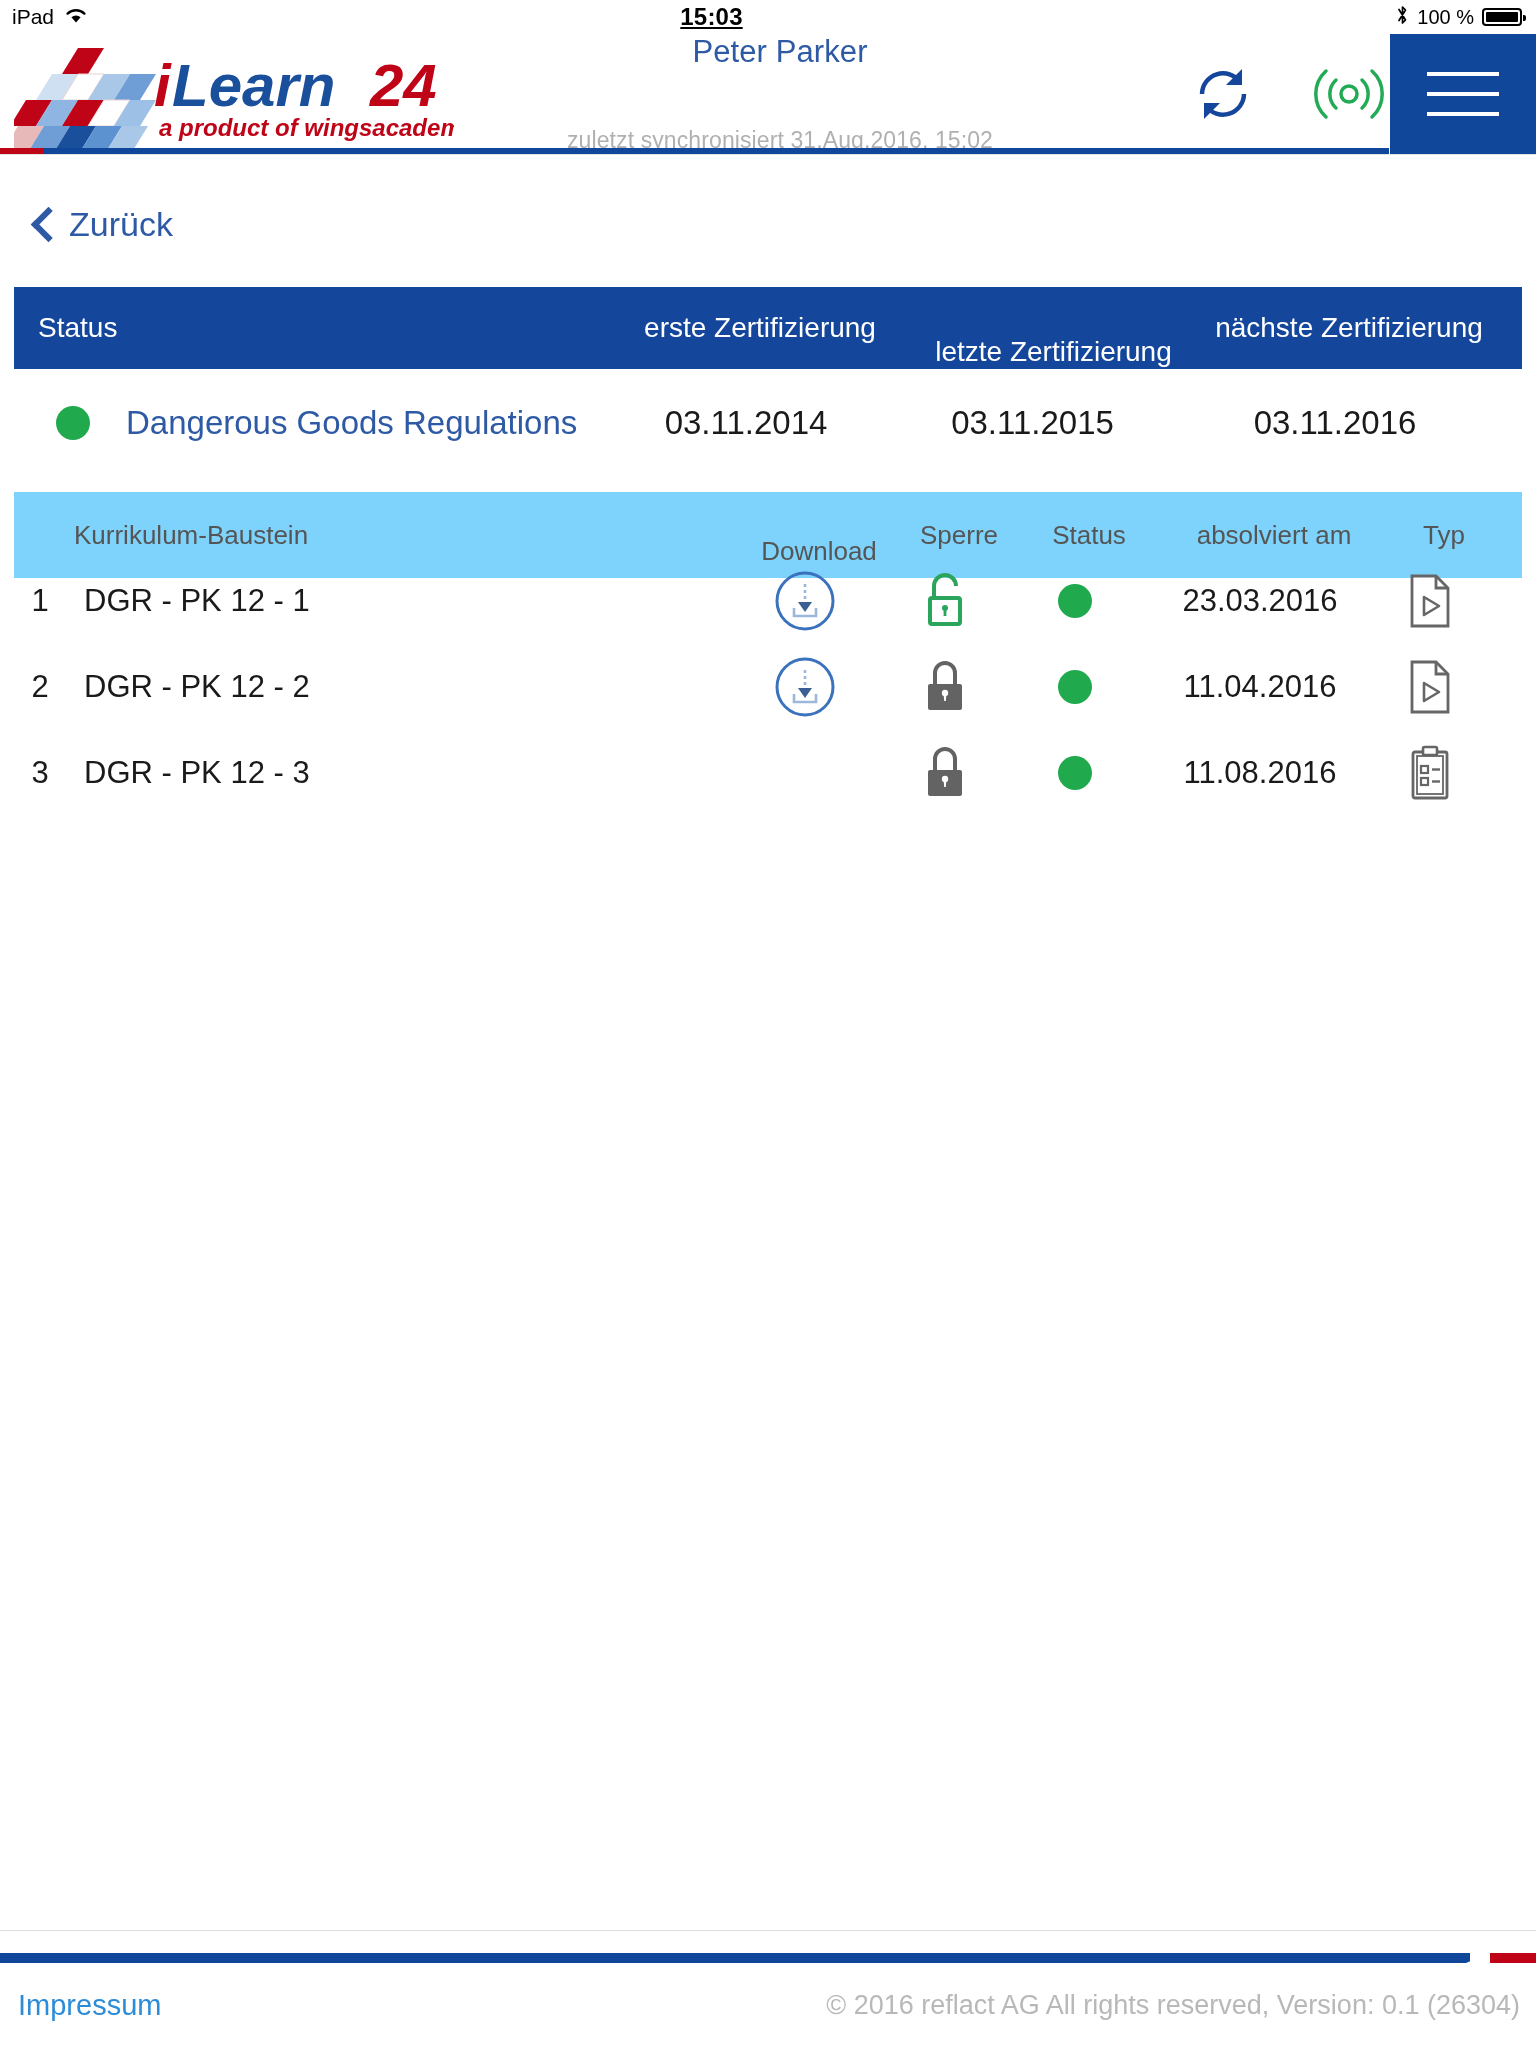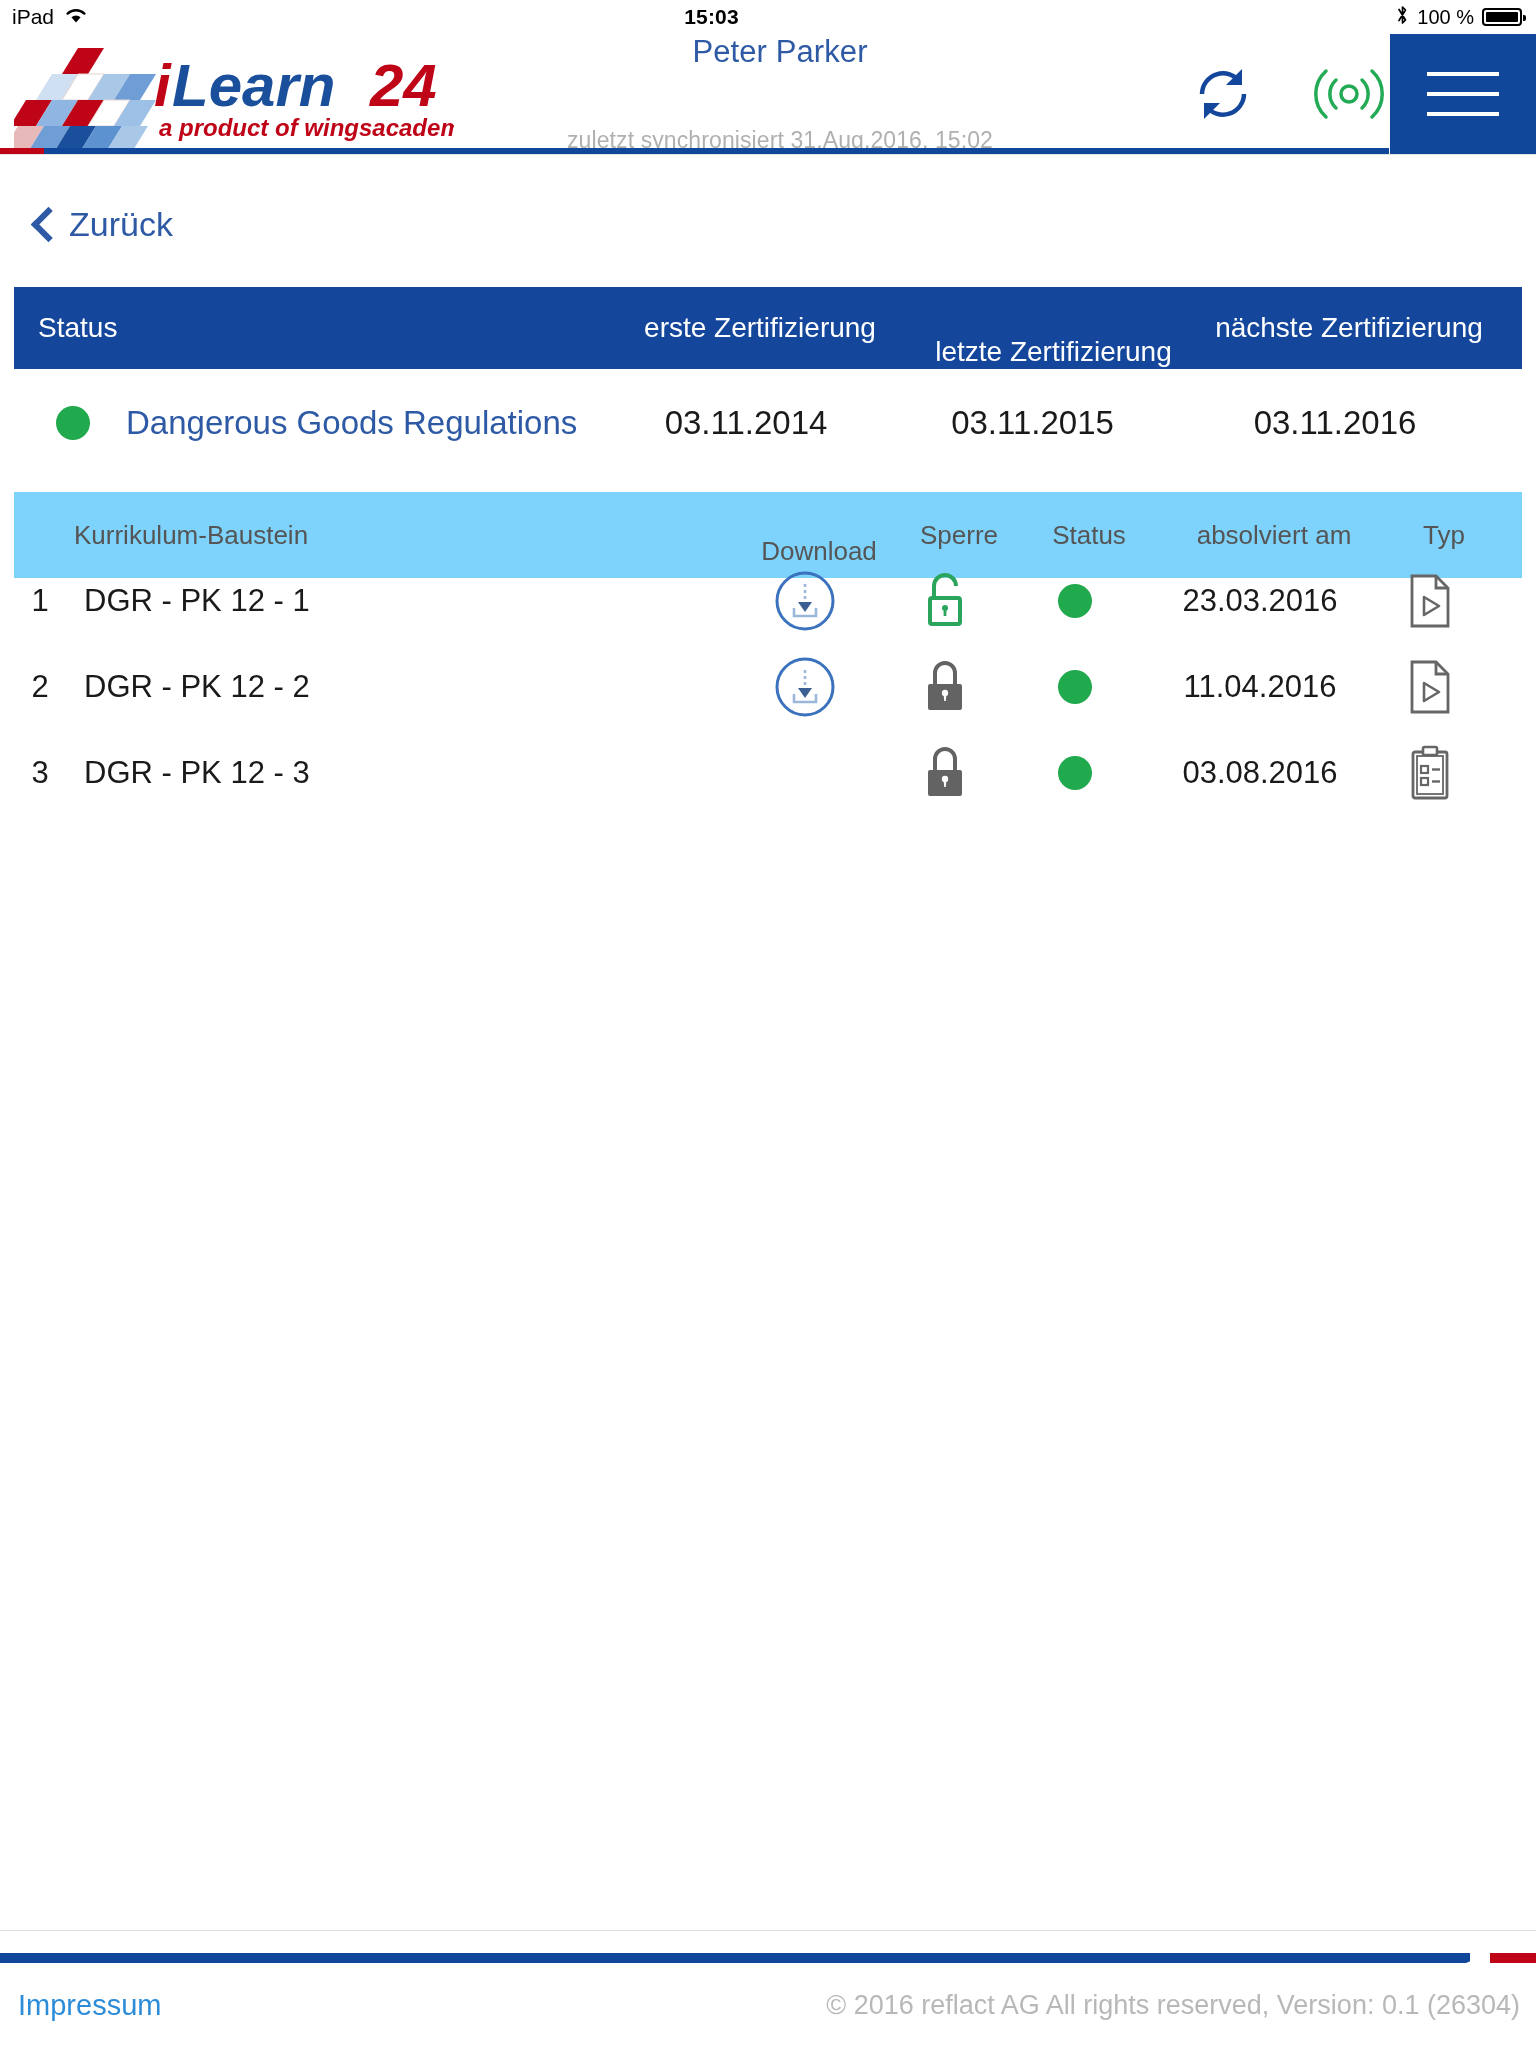--- a/index.html
+++ b/index.html
@@ -34,22 +34,23 @@
     left: 12px; top: 0;
     height: 34px;
     display: flex; align-items: center; gap: 9px;
   }
   .sb-center {
     position: absolute;
     left: 0; top: 0;
     width: 1423px; height: 34px;
     display: flex; align-items: center; justify-content: center;
     font-weight: bold;
-    font-size: 21px;
+    font-size: 24px;
     letter-spacing: .2px;
+    text-decoration: underline;
   }
   .sb-right {
     position: absolute;
     right: 14px; top: 0;
     height: 34px;
     display: flex; align-items: center; gap: 8px;
     font-size: 20px;
   }
   .battery {
     width: 40px; height: 18px;
@@ -557,21 +558,21 @@
         <svg width="46" height="58" viewBox="0 0 46 58">
           <path d="M13 26 L13 15 A10 10 0 0 1 33 15 L33 26" stroke="#636363" stroke-width="4" fill="none"></path>
           <rect x="6" y="26" width="34" height="26" rx="2" fill="#636363"></rect>
           <circle cx="23" cy="35" r="3.2" fill="#fff"></circle>
           <polygon points="21.5,35 24.5,35 23.8,43 22.2,43" fill="#fff"></polygon>
         </svg>
       </span>
       <span class="cell c-st">
         <i class="dot-green"></i>
       </span>
-      <span class="cell c-date">03.08.2016</span>
+      <span class="cell c-date">11.08.2016</span>
       <span class="cell c-typ">
         <svg width="46" height="56" viewBox="0 0 46 56">
           <rect x="6" y="7" width="34" height="46" rx="2" stroke="#666" stroke-width="2.8" fill="#fff"></rect>
           <rect x="10" y="11" width="26" height="38" stroke="#666" stroke-width="1.8" fill="none"></rect>
           <rect x="16" y="2" width="14" height="8" rx="1.5" stroke="#666" stroke-width="2.6" fill="#fff"></rect>
           <rect x="14" y="21" width="7" height="7" stroke="#666" stroke-width="2.2" fill="none"></rect>
           <line x1="25" y1="24.5" x2="33" y2="24.5" stroke="#666" stroke-width="2.4"></line>
           <rect x="14" y="33" width="7" height="7" stroke="#666" stroke-width="2.2" fill="none"></rect>
           <line x1="25" y1="36.5" x2="33" y2="36.5" stroke="#666" stroke-width="2.4"></line>
         </svg>

